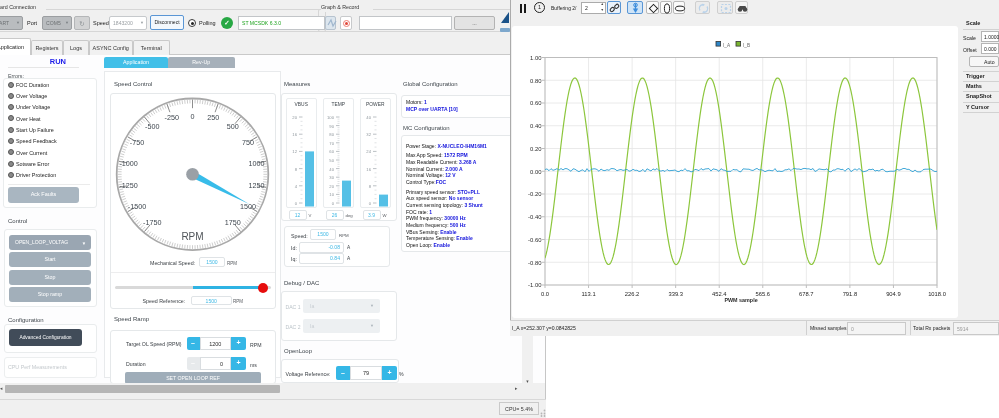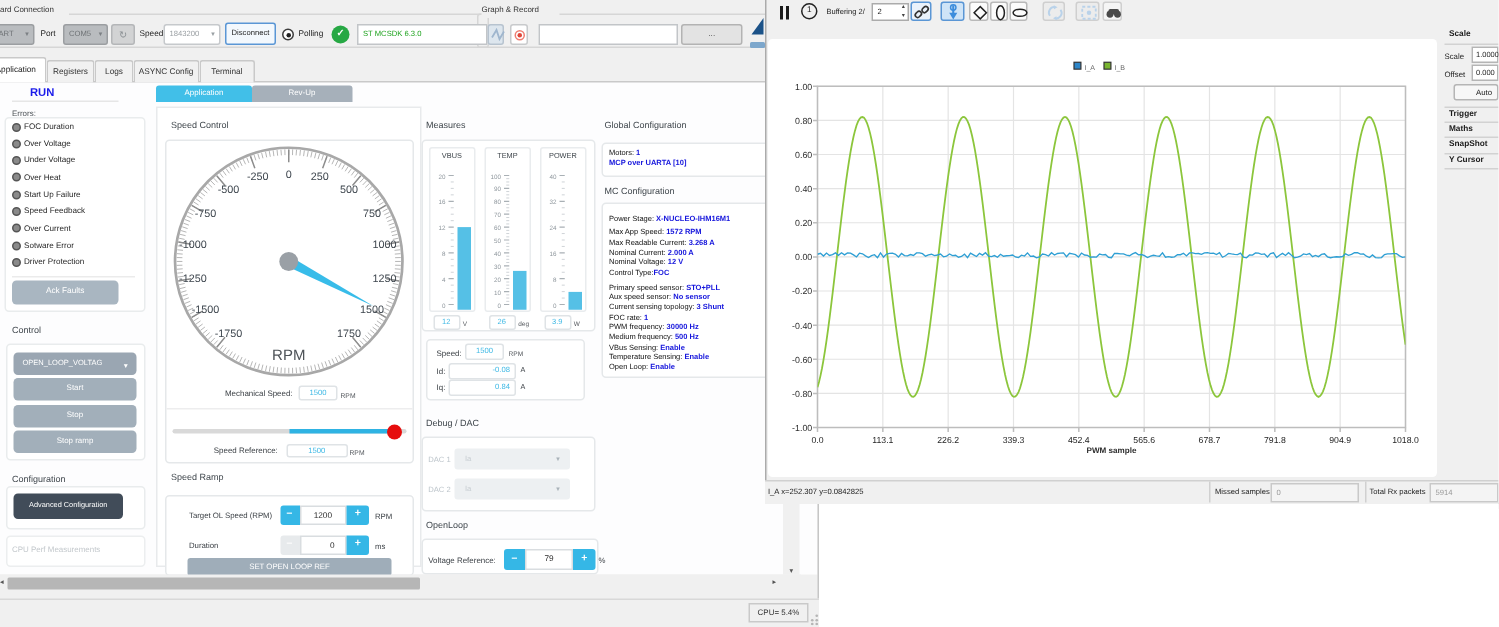--- a/index.html
+++ b/index.html
@@ -60,21 +60,21 @@
 <svg class="a" style="left:500px;top:12px;" width="12" height="22">
     <polygon points="1,11 9,0 9,11" fill="#1b5288"></polygon>
     <rect x="0" y="16" width="10" height="4" fill="#7da7cc" rx="1"></rect>
   </svg>
 <div class="a" style="left:0;top:54px;width:546px;height:1px;background:#c9c9c9;"></div>
 <div class="a" style="left:-10px;top:37.5px;width:41px;height:17.5px;background:#fff;border:1px solid #c9c9c9;border-bottom:none;border-radius:2px 2px 0 0;color:#222;font-size:5.5px;text-align:center;line-height:16px;">Application</div>
 <div class="a" style="left:31px;top:39.5px;width:32px;height:15.5px;background:#f1f1f1;border:1px solid #c9c9c9;border-bottom:none;border-radius:2px 2px 0 0;color:#333;font-size:5.5px;text-align:center;line-height:15px;">Registers</div>
 <div class="a" style="left:63px;top:39.5px;width:26px;height:15.5px;background:#f1f1f1;border:1px solid #c9c9c9;border-bottom:none;border-radius:2px 2px 0 0;color:#333;font-size:5.5px;text-align:center;line-height:15px;">Logs</div>
 <div class="a" style="left:89px;top:39.5px;width:43.5px;height:15.5px;background:#f1f1f1;border:1px solid #c9c9c9;border-bottom:none;border-radius:2px 2px 0 0;color:#333;font-size:5.5px;text-align:center;line-height:15px;">ASYNC Config</div>
 <div class="a" style="left:132.5px;top:39.5px;width:37.5px;height:15.5px;background:#f1f1f1;border:1px solid #c9c9c9;border-bottom:none;border-radius:2px 2px 0 0;color:#333;font-size:5.5px;text-align:center;line-height:15px;">Terminal</div>
-<div class="a" style="left:20px;top:57px;width:46px;height:9px;color:#1b1bea;font-size:7.5px;font-weight:bold;text-align:left;line-height:9px;">RUN</div>
+<div class="a" style="left:20px;top:57px;width:46px;height:9px;color:#1b1bea;font-size:7.5px;font-weight:bold;text-align:right;line-height:9px;">RUN</div>
 <div class="a" style="left:8px;top:67px;width:71px;height:1px;background:#e6e6e6;"></div>
 <div class="card" style="left:3px;top:78px;width:94px;height:130px;border-color:#e9eced;"></div>
 <div class="a" style="left:8px;top:183.5px;width:82px;height:1px;background:#ebebeb;"></div>
 <div class="a lbl" style="left:8px;top:71.5px;font-size:5.3px;color:#4c5256;">Errors:</div>
 <div class="a" style="left:7.5px;top:81.5px;width:6px;height:6px;border-radius:50%;background:#8a8a8a;border:1px solid #555;"></div>
 <div class="a lbl" style="left:16px;top:80.7px;font-size:5.4px;color:#1f1f1f;">FOC Duration</div>
 <div class="a" style="left:7.5px;top:92.8px;width:6px;height:6px;border-radius:50%;background:#8a8a8a;border:1px solid #555;"></div>
 <div class="a lbl" style="left:16px;top:92.0px;font-size:5.4px;color:#1f1f1f;">Over Voltage</div>
 <div class="a" style="left:7.5px;top:104.1px;width:6px;height:6px;border-radius:50%;background:#8a8a8a;border:1px solid #555;"></div>
 <div class="a lbl" style="left:16px;top:103.3px;font-size:5.4px;color:#1f1f1f;">Under Voltage</div>

